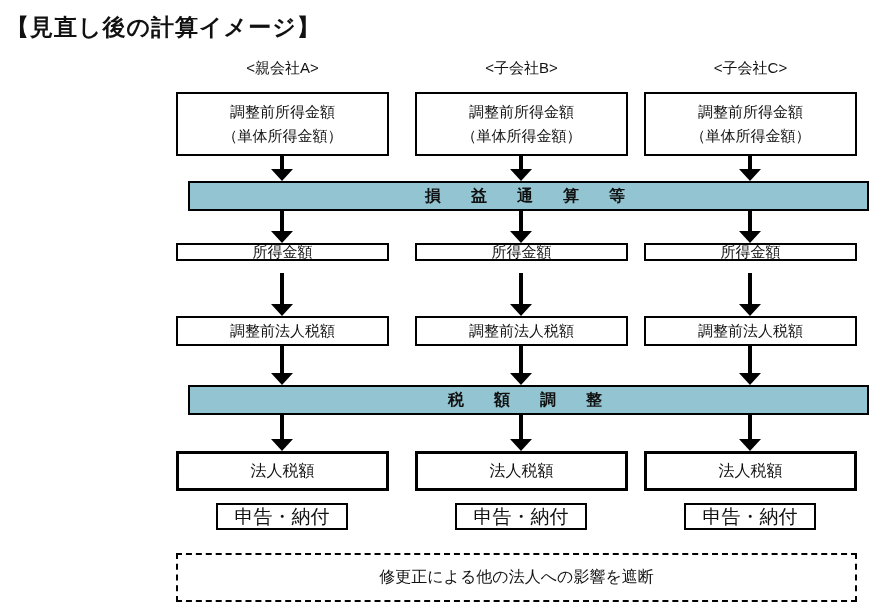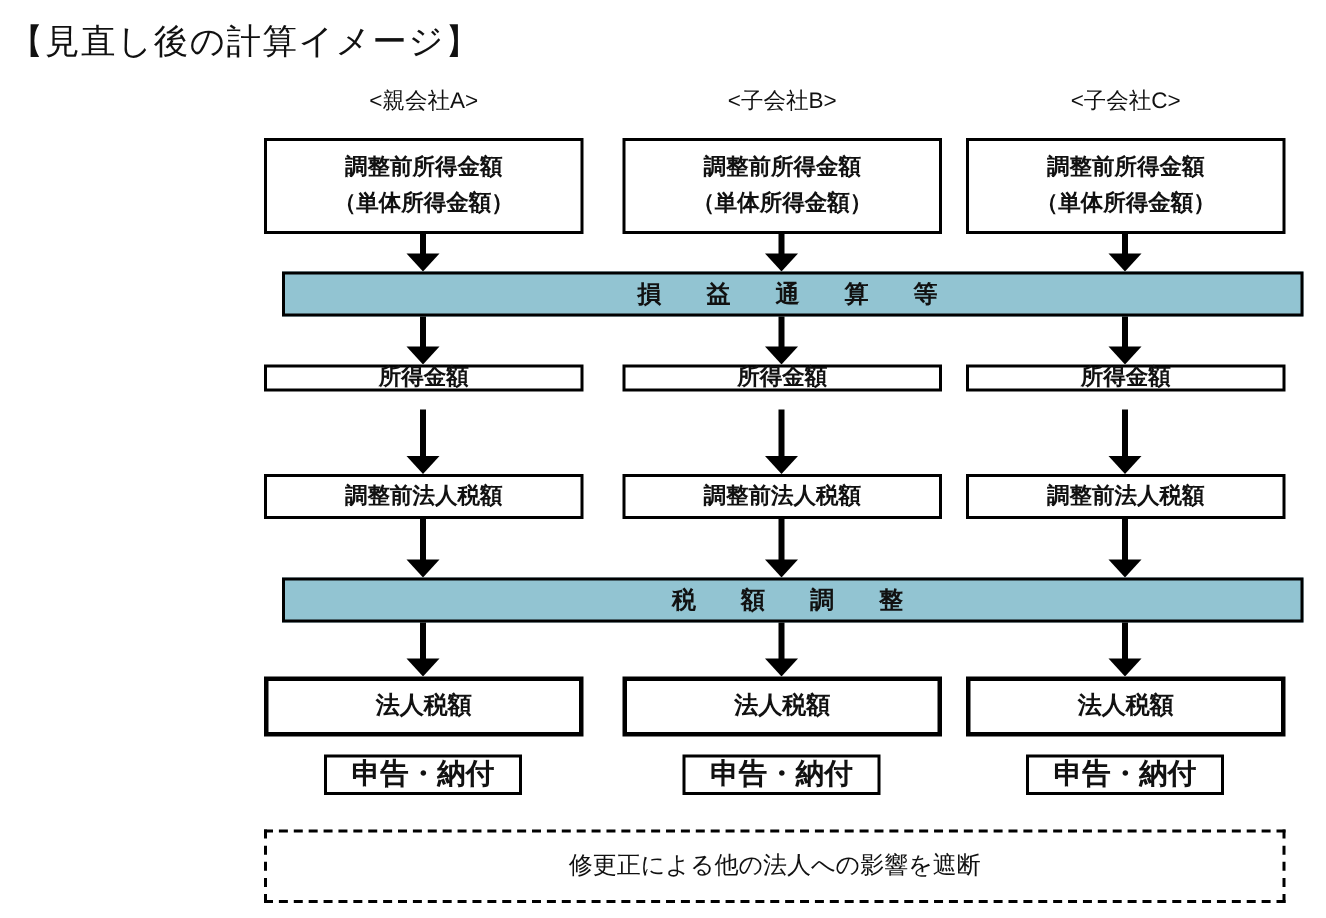--- a/index.html
+++ b/index.html
@@ -12,34 +12,34 @@
   html,body{background:var(--background);}
   body{font-family:"Liberation Sans","DejaVu Sans",sans-serif;color:var(--text);}
   .canvas{
     position:relative;
     width:884px;height:612px;
     background:var(--background);
     overflow:hidden;
   }
   .title{
     position:absolute;left:6px;top:12px;
-    font-size:23px;font-weight:normal;letter-spacing:1px;
+    font-size:23px;font-weight:bold;letter-spacing:1px;
     color:var(--text);white-space:nowrap;text-align:center;
   }
   .col-header{
     position:absolute;top:57px;width:213px;height:22px;
     text-align:center;font-size:15px;line-height:22px;
     color:var(--text);white-space:nowrap;
   }
   .box{
     position:absolute;width:213px;
     background:var(--background);
     border:2px solid var(--line);
     display:flex;flex-direction:column;align-items:center;justify-content:center;
-    font-size:15px;font-weight:bold;line-height:24px;
+    font-size:15px;font-weight:normal;line-height:24px;
     text-align:center;white-space:nowrap;
   }
   .box1{top:92px;height:64px;}
   .box2{top:243px;height:18px;}
   .box3{top:316px;height:30px;}
   .box4{top:451px;height:40px;border-width:3px;font-size:16px;}
   .box5{top:503px;height:27px;width:132px;font-size:19px;}
   .col-a{left:176px;} .col-b{left:415px;} .col-c{left:644px;text-align:center;}
   .col-a.box5{left:216px;} .col-b.box5{left:455px;} .col-c.box5{left:684px;}
   .process-bar{

